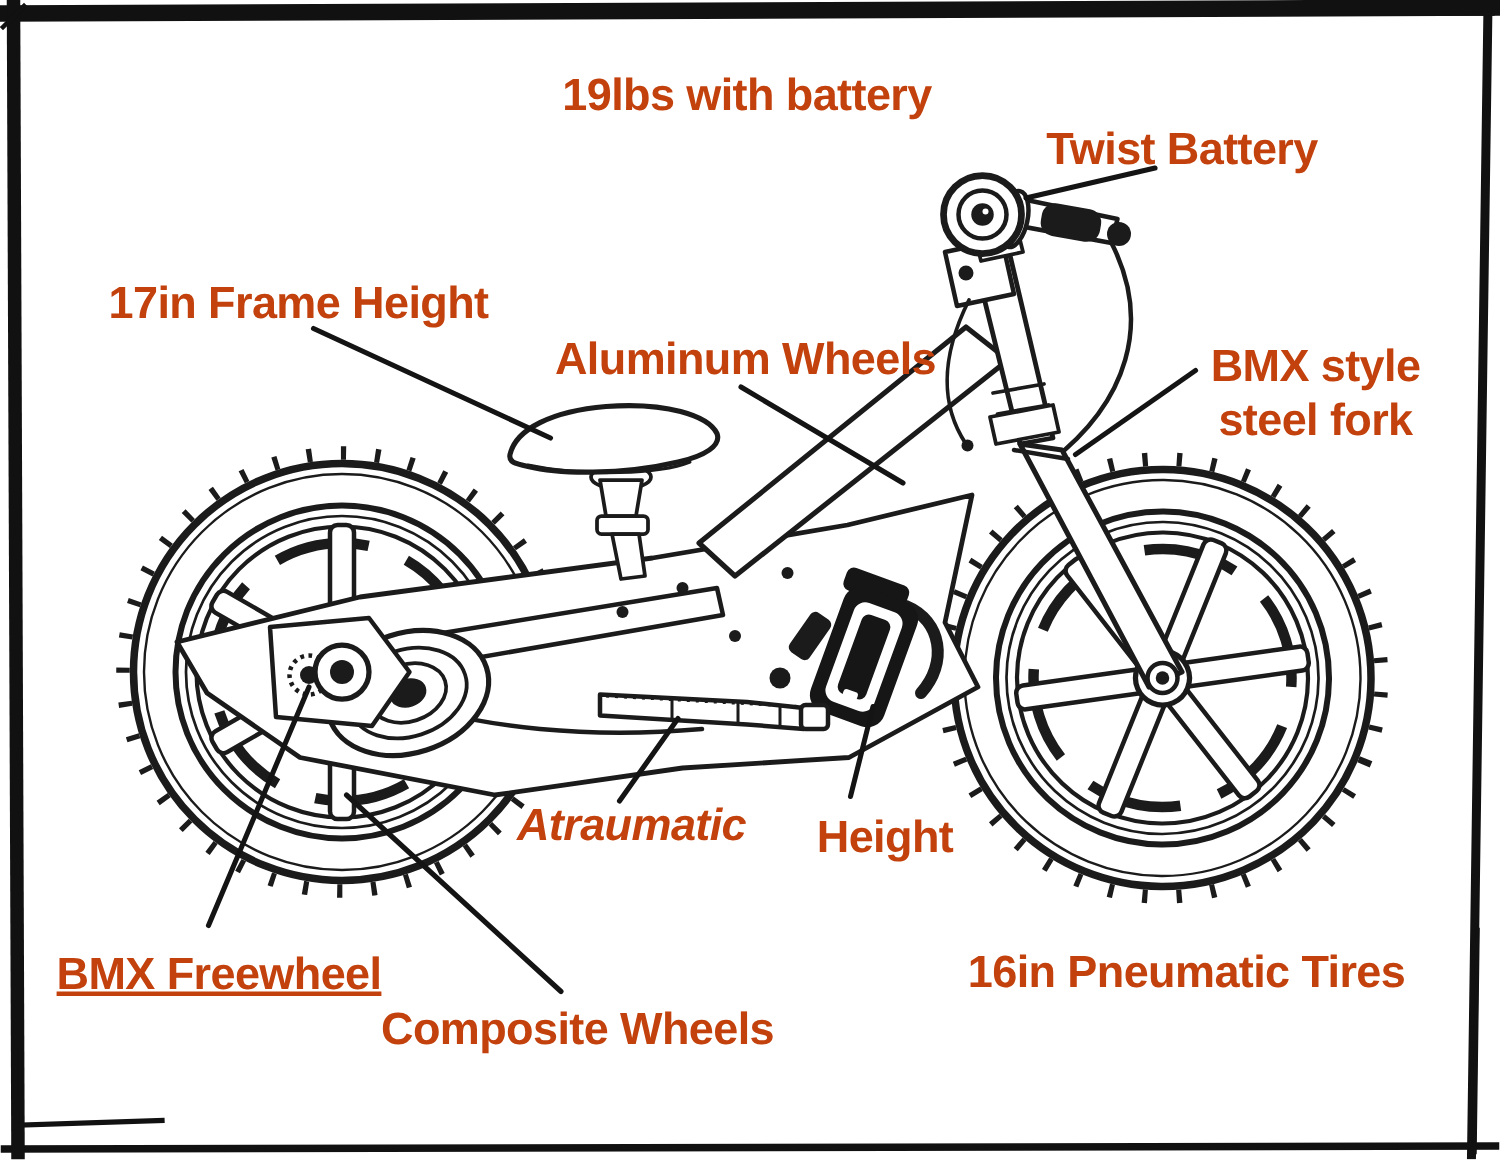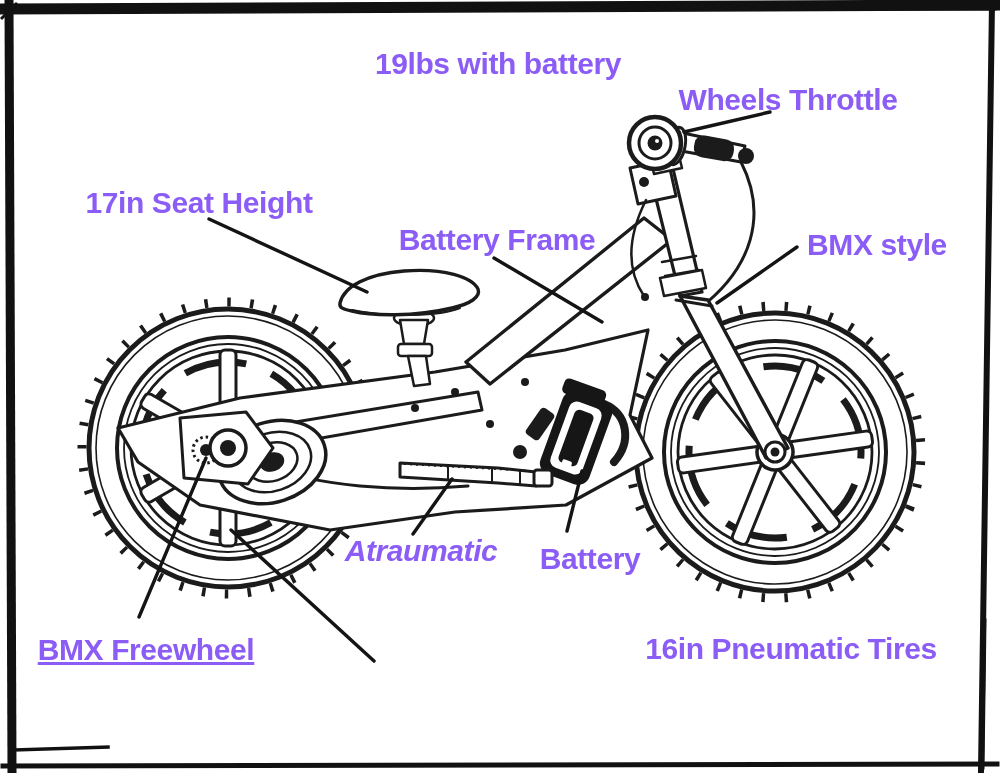--- a/index.html
+++ b/index.html
@@ -4,21 +4,21 @@
 <style>
   html,body{margin:0;padding:0;background:#ffffff;}
   .stage{
     position:relative;width:1000px;height:773px;background:#ffffff;overflow:hidden;
     font-family:"Liberation Sans","DejaVu Sans",sans-serif;
   }
   .stage svg{position:absolute;left:0;top:0;}
   .lbl{
     position:absolute;transform:translateX(-50%);
     font-weight:bold;font-size:30px;line-height:36px;letter-spacing:-0.4px;
-    color:#8b5cf6;white-space:nowrap;text-align:center;
+    color:#c2410c;white-space:nowrap;text-align:center;
   }
   .lbl span{display:block;}
   .lbl.lh35{line-height:35px;}
 </style>
 </head>
 <body>
 
 <div class="stage">
 
   <svg width="1000" height="773" viewBox="0 0 1000 773">
@@ -167,36 +167,40 @@
       <path d="M567,531 L582,471"></path>
       <path d="M206,458 L139,617"></path>
       <path d="M231,530 L374,661"></path>
     </g>
   </svg>
 
   <div class="lbl" style="left:498px;top:46px;">
     <span>19lbs with battery</span>
   </div>
   <div class="lbl" style="left:788px;top:82px;">
-    <span>Wheels Throttle</span>
+    <span>Twist Battery</span>
   </div>
   <div class="lbl" style="left:199px;top:185px;">
-    <span>17in Seat Height</span>
+    <span>17in Frame Height</span>
   </div>
   <div class="lbl" style="left:497px;top:222px;">
-    <span>Battery Frame</span>
+    <span>Aluminum Wheels</span>
   </div>
   <div class="lbl" style="left:877px;top:204px;margin-top:23px;">
     <span>BMX style</span>
+    <span>steel fork</span>
   </div>
   <div class="lbl" style="left:421px;top:533px;font-style:italic;">
     <span>Atraumatic</span>
   </div>
   <div class="lbl lh35" style="left:590px;top:541px;">
-    <span>Battery</span>
+    <span>Height</span>
   </div>
   <div class="lbl" style="left:146px;top:632px;text-decoration:underline;">
     <span>BMX Freewheel</span>
   </div>
+  <div class="lbl" style="left:385px;top:669px;">
+    <span>Composite Wheels</span>
+  </div>
   <div class="lbl" style="left:791px;top:631px;">
     <span>16in Pneumatic Tires</span>
   </div>
 </div>
 
 </body></html>

